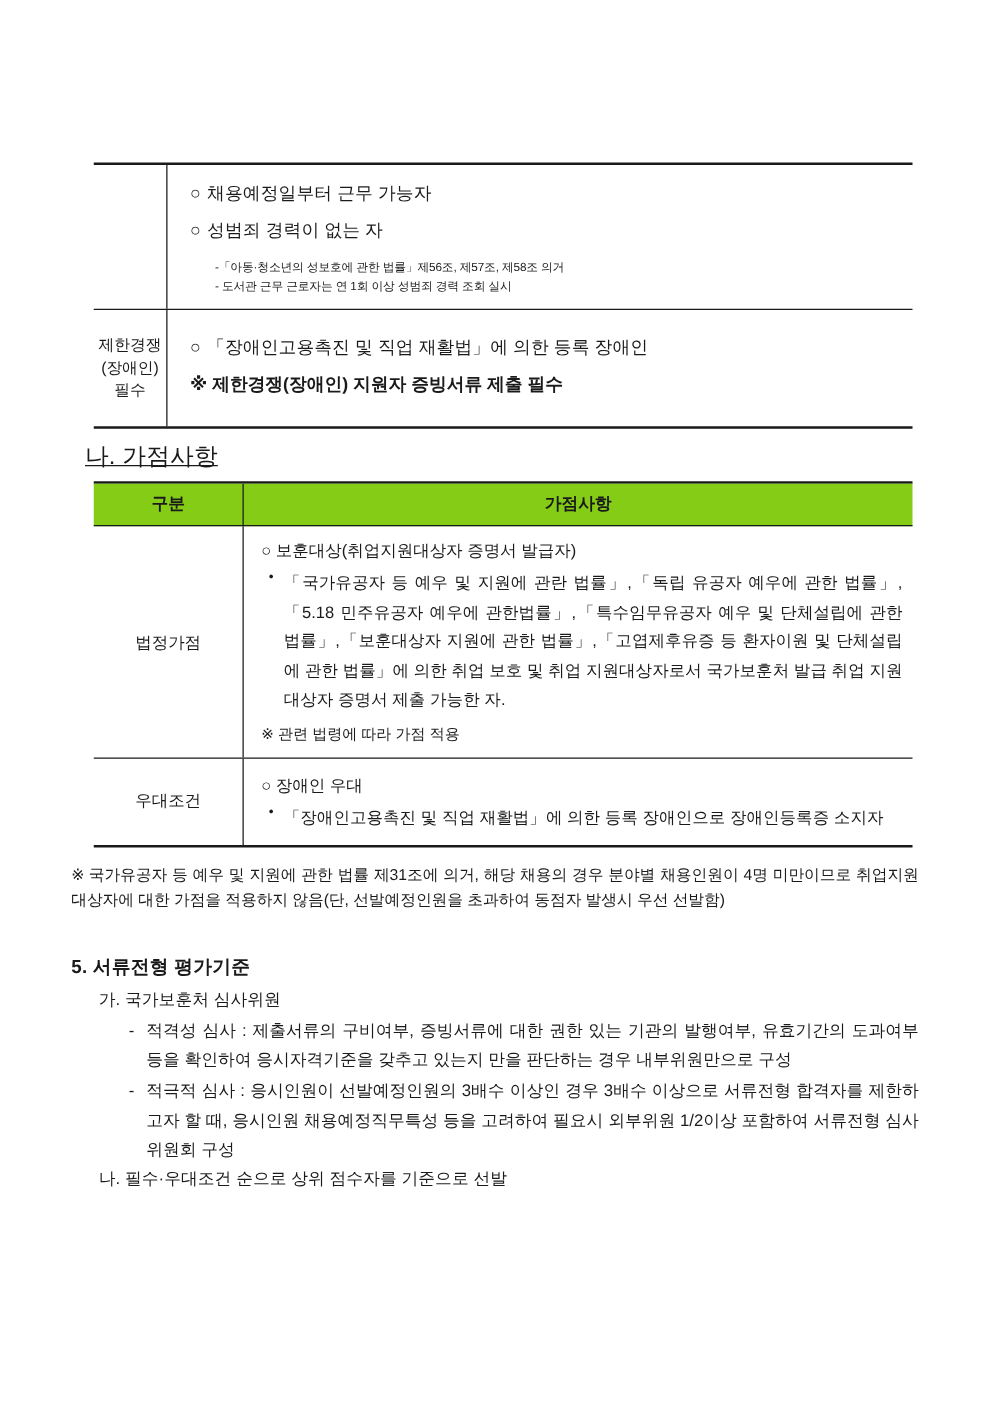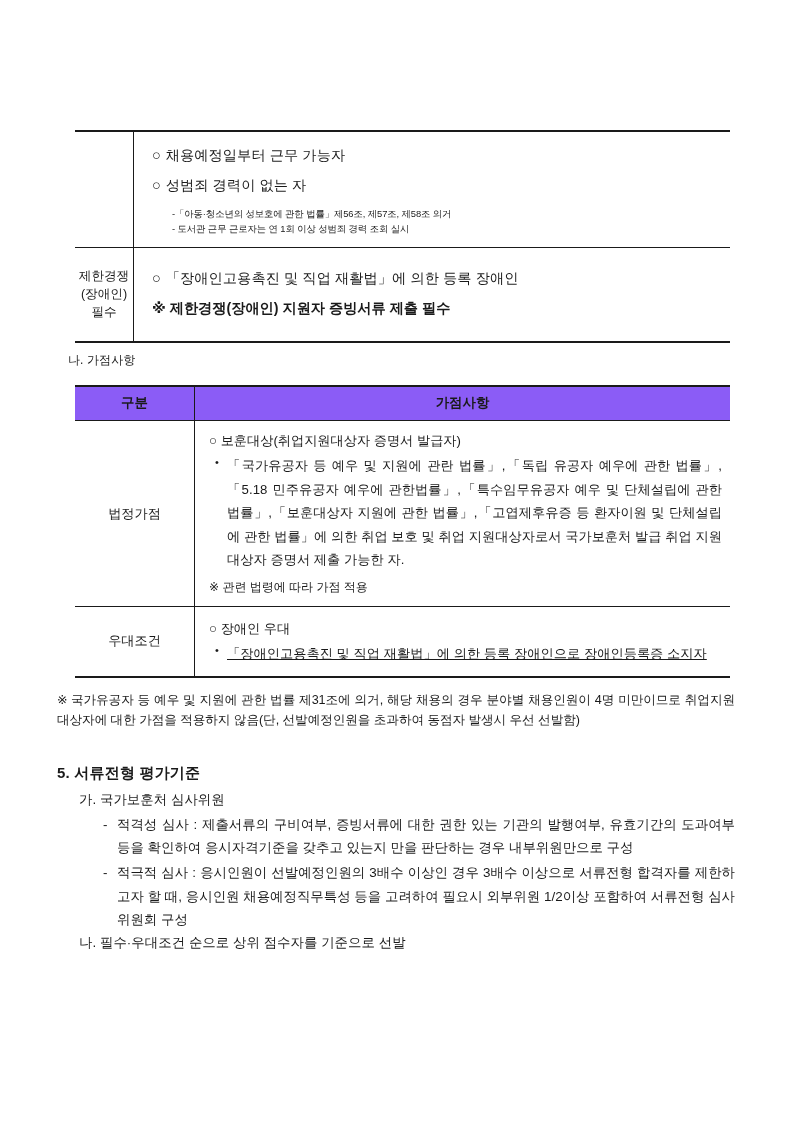--- a/index.html
+++ b/index.html
@@ -80,36 +80,37 @@
     font-weight: bold;
     line-height: 1.5;
     margin: 9px 0 3px 0;
   }
 
   
   #bonus-caption {
     position: absolute;
     left: 68px;
     top: 352px;
-    font-size: 12px;
+    font-size: 19px;
     letter-spacing: 0.1px;
+    text-decoration: underline;
   }
 
   
   #bonus-table {
     position: absolute;
     left: 75px;
     top: 385px;
     width: 655px;
     border-top: 2.2px solid #1a1a1a;
     border-bottom: 2.2px solid #1a1a1a;
   }
   #bonus-table .thead {
     display: flex;
-    background: #8b5cf6;
+    background: #84cc16;
     border-bottom: 1.3px solid #1a1a1a;
   }
   #bonus-table .th-left {
     width: 120px;
     flex: 0 0 120px;
     border-right: 1.3px solid #1a1a1a;
     text-align: center;
     font-weight: bold;
     font-size: 13.4px;
     padding: 7px 0 8px 0;
@@ -285,21 +286,21 @@
         <div class="b-circ b-circ-tight">○ 보훈대상(취업지원대상자 증명서 발급자)</div>
         <div class="b-bullet">「국가유공자 등 예우 및 지원에 관란 법률」,「독립 유공자 예우에 관한 법률」, 「5.18 민주유공자 예우에 관한법률」,「특수임무유공자 예우 및 단체설립에 관한 법률」,「보훈대상자 지원에 관한 법률」,「고엽제후유증 등 환자이원 및 단체설립에 관한 법률」에 의한 취업 보호 및 취업 지원대상자로서 국가보훈처 발급 취업 지원 대상자 증명서 제출 가능한 자.</div>
         <div class="b-note">※ 관련 법령에 따라 가점 적용</div>
       </div>
     </div>
 
     <div class="brow sep">
       <div class="bcell-left">우대조건</div>
       <div class="bcell-right" style="padding-top:10px;padding-bottom:10px;">
         <div class="b-circ b-circ-tight">○ 장애인 우대</div>
-        <div class="b-bullet" style="text-align-last:left;text-align:left;text-decoration:underline;">「장애인고용촉진 및 직업 재활법」에 의한 등록 장애인으로 장애인등록증 소지자</div>
+        <div class="b-bullet" style="text-align-last:left;text-align:left;">「장애인고용촉진 및 직업 재활법」에 의한 등록 장애인으로 장애인등록증 소지자</div>
       </div>
     </div>
 
   </div>
 
   <div id="bonus-footnote">
     <span class="fn-mark">※</span><span>국가유공자 등 예우 및 지원에 관한 법률 제31조에 의거, 해당 채용의 경우 분야별 채용인원이 4명 미만이므로 취업지원대상자에 대한 가점을 적용하지 않음(단, 선발예정인원을 초과하여 동점자 발생시 우선 선발함)</span>
   </div>
 
   <div id="section5">

